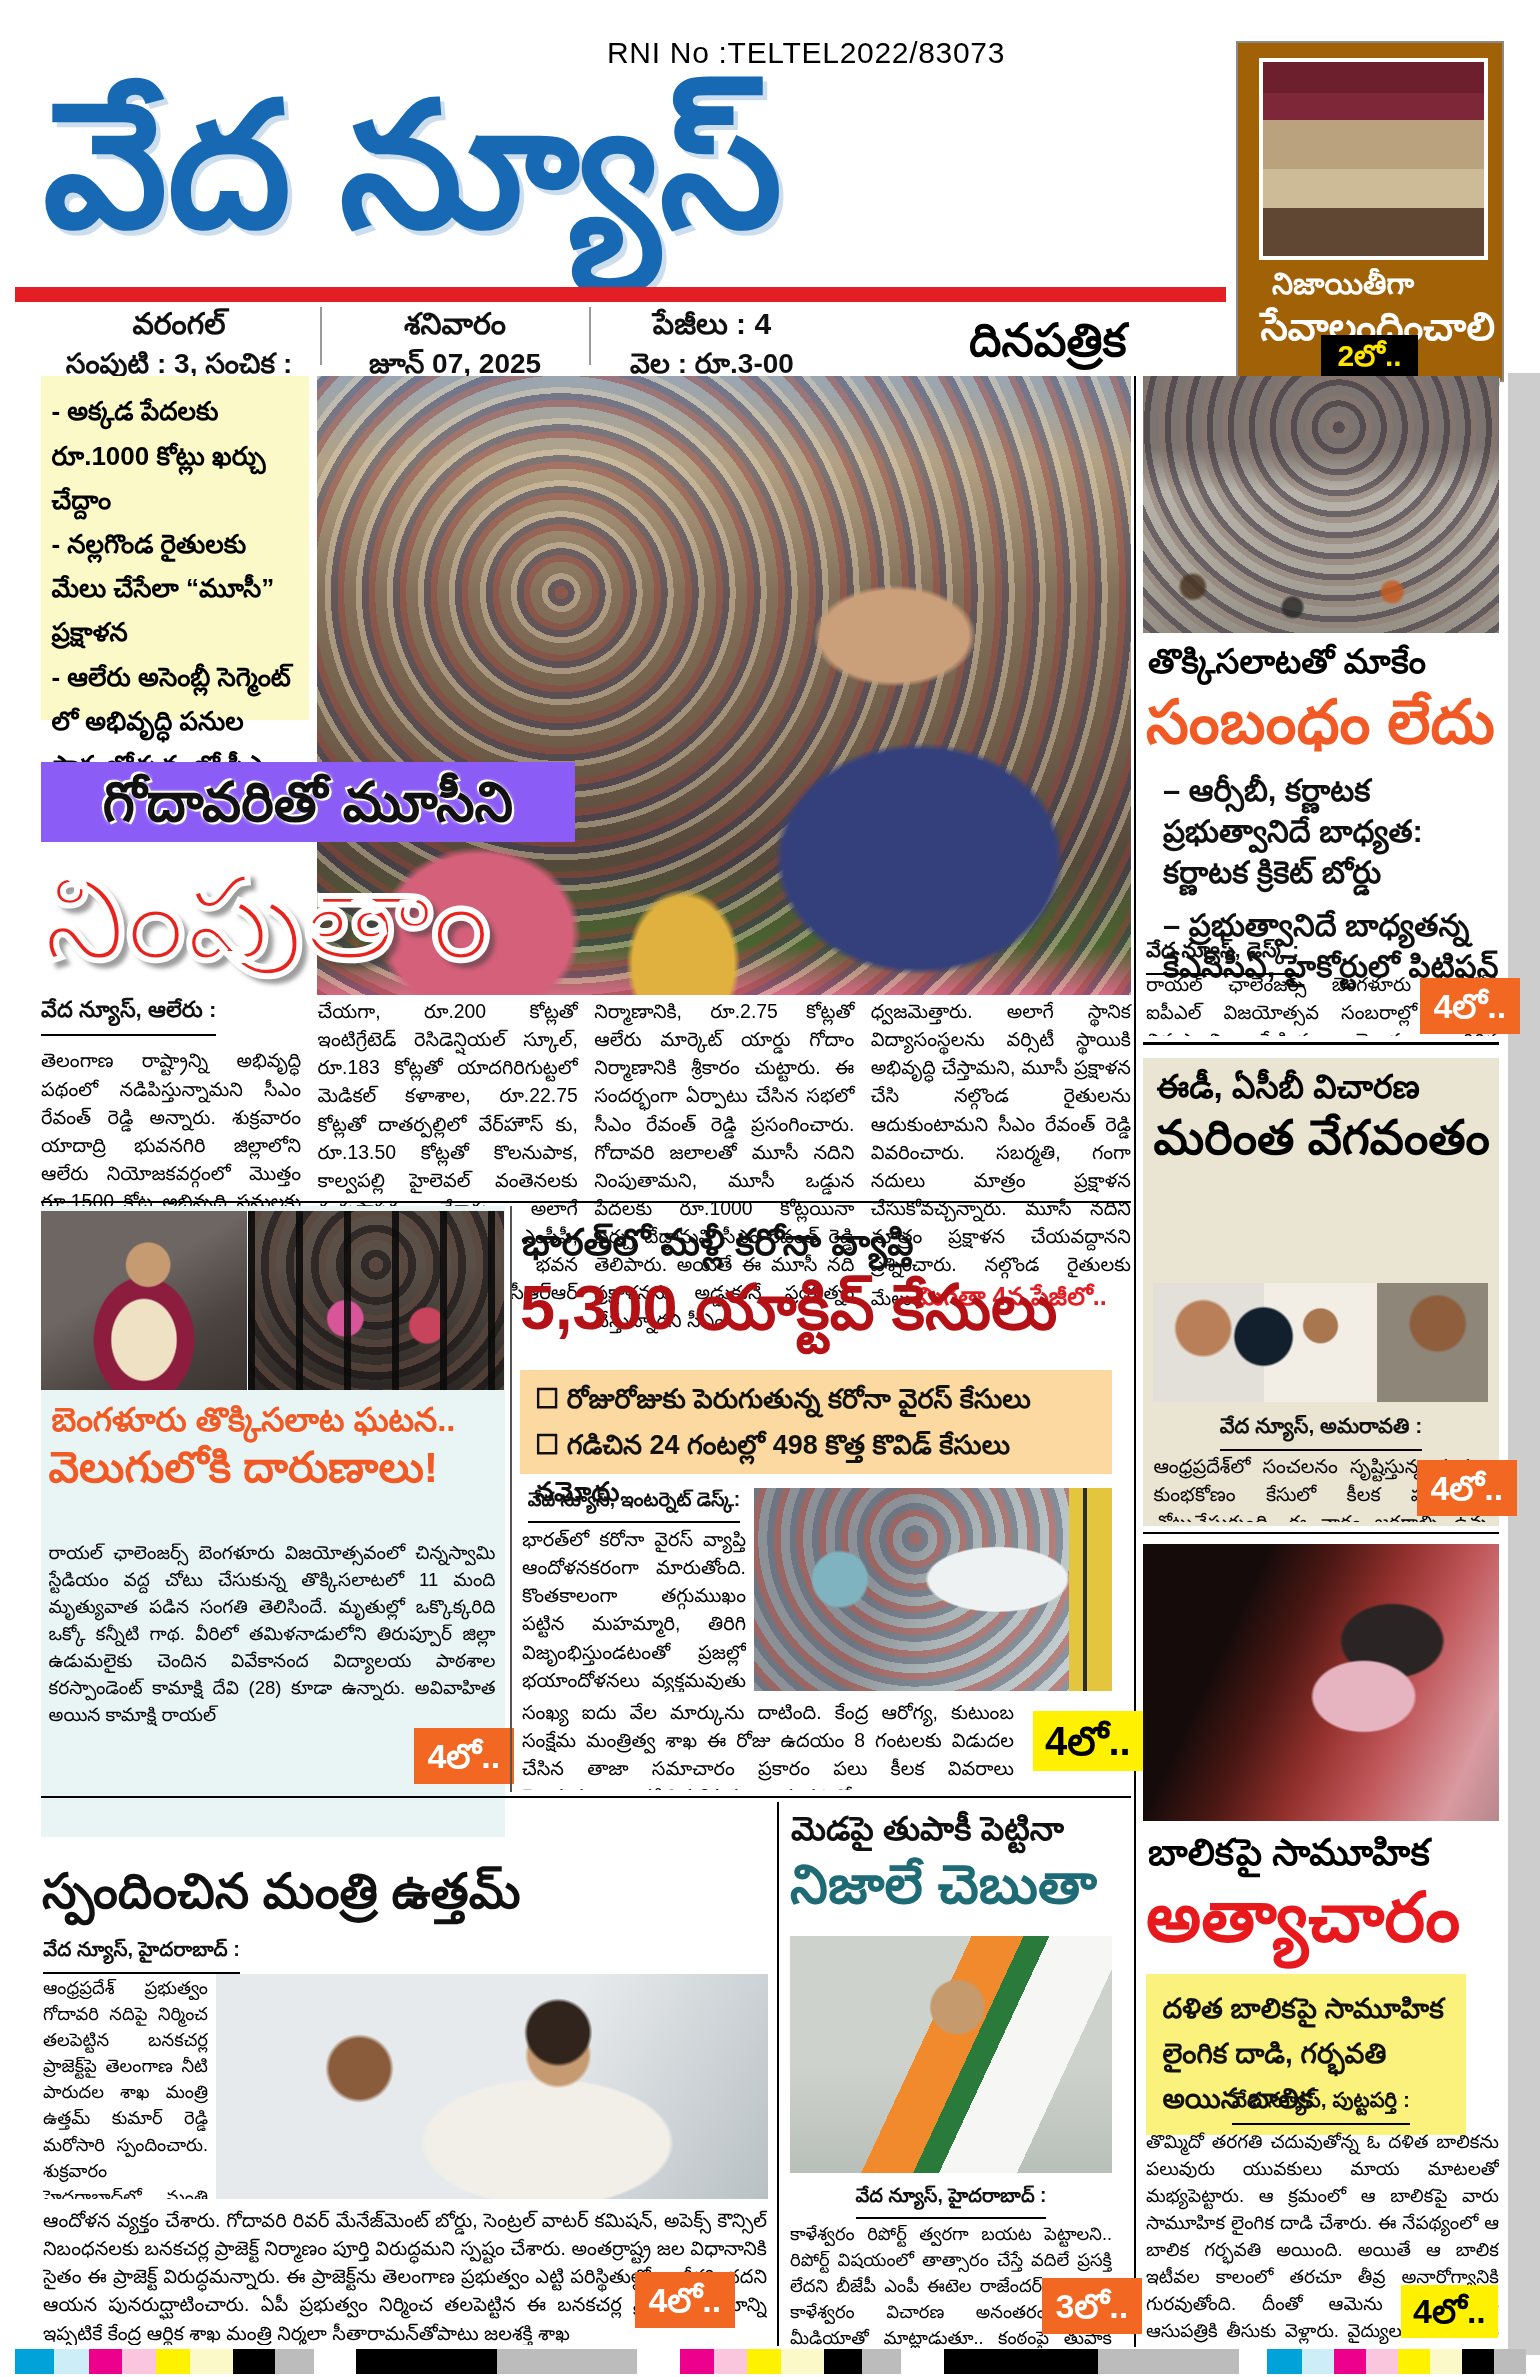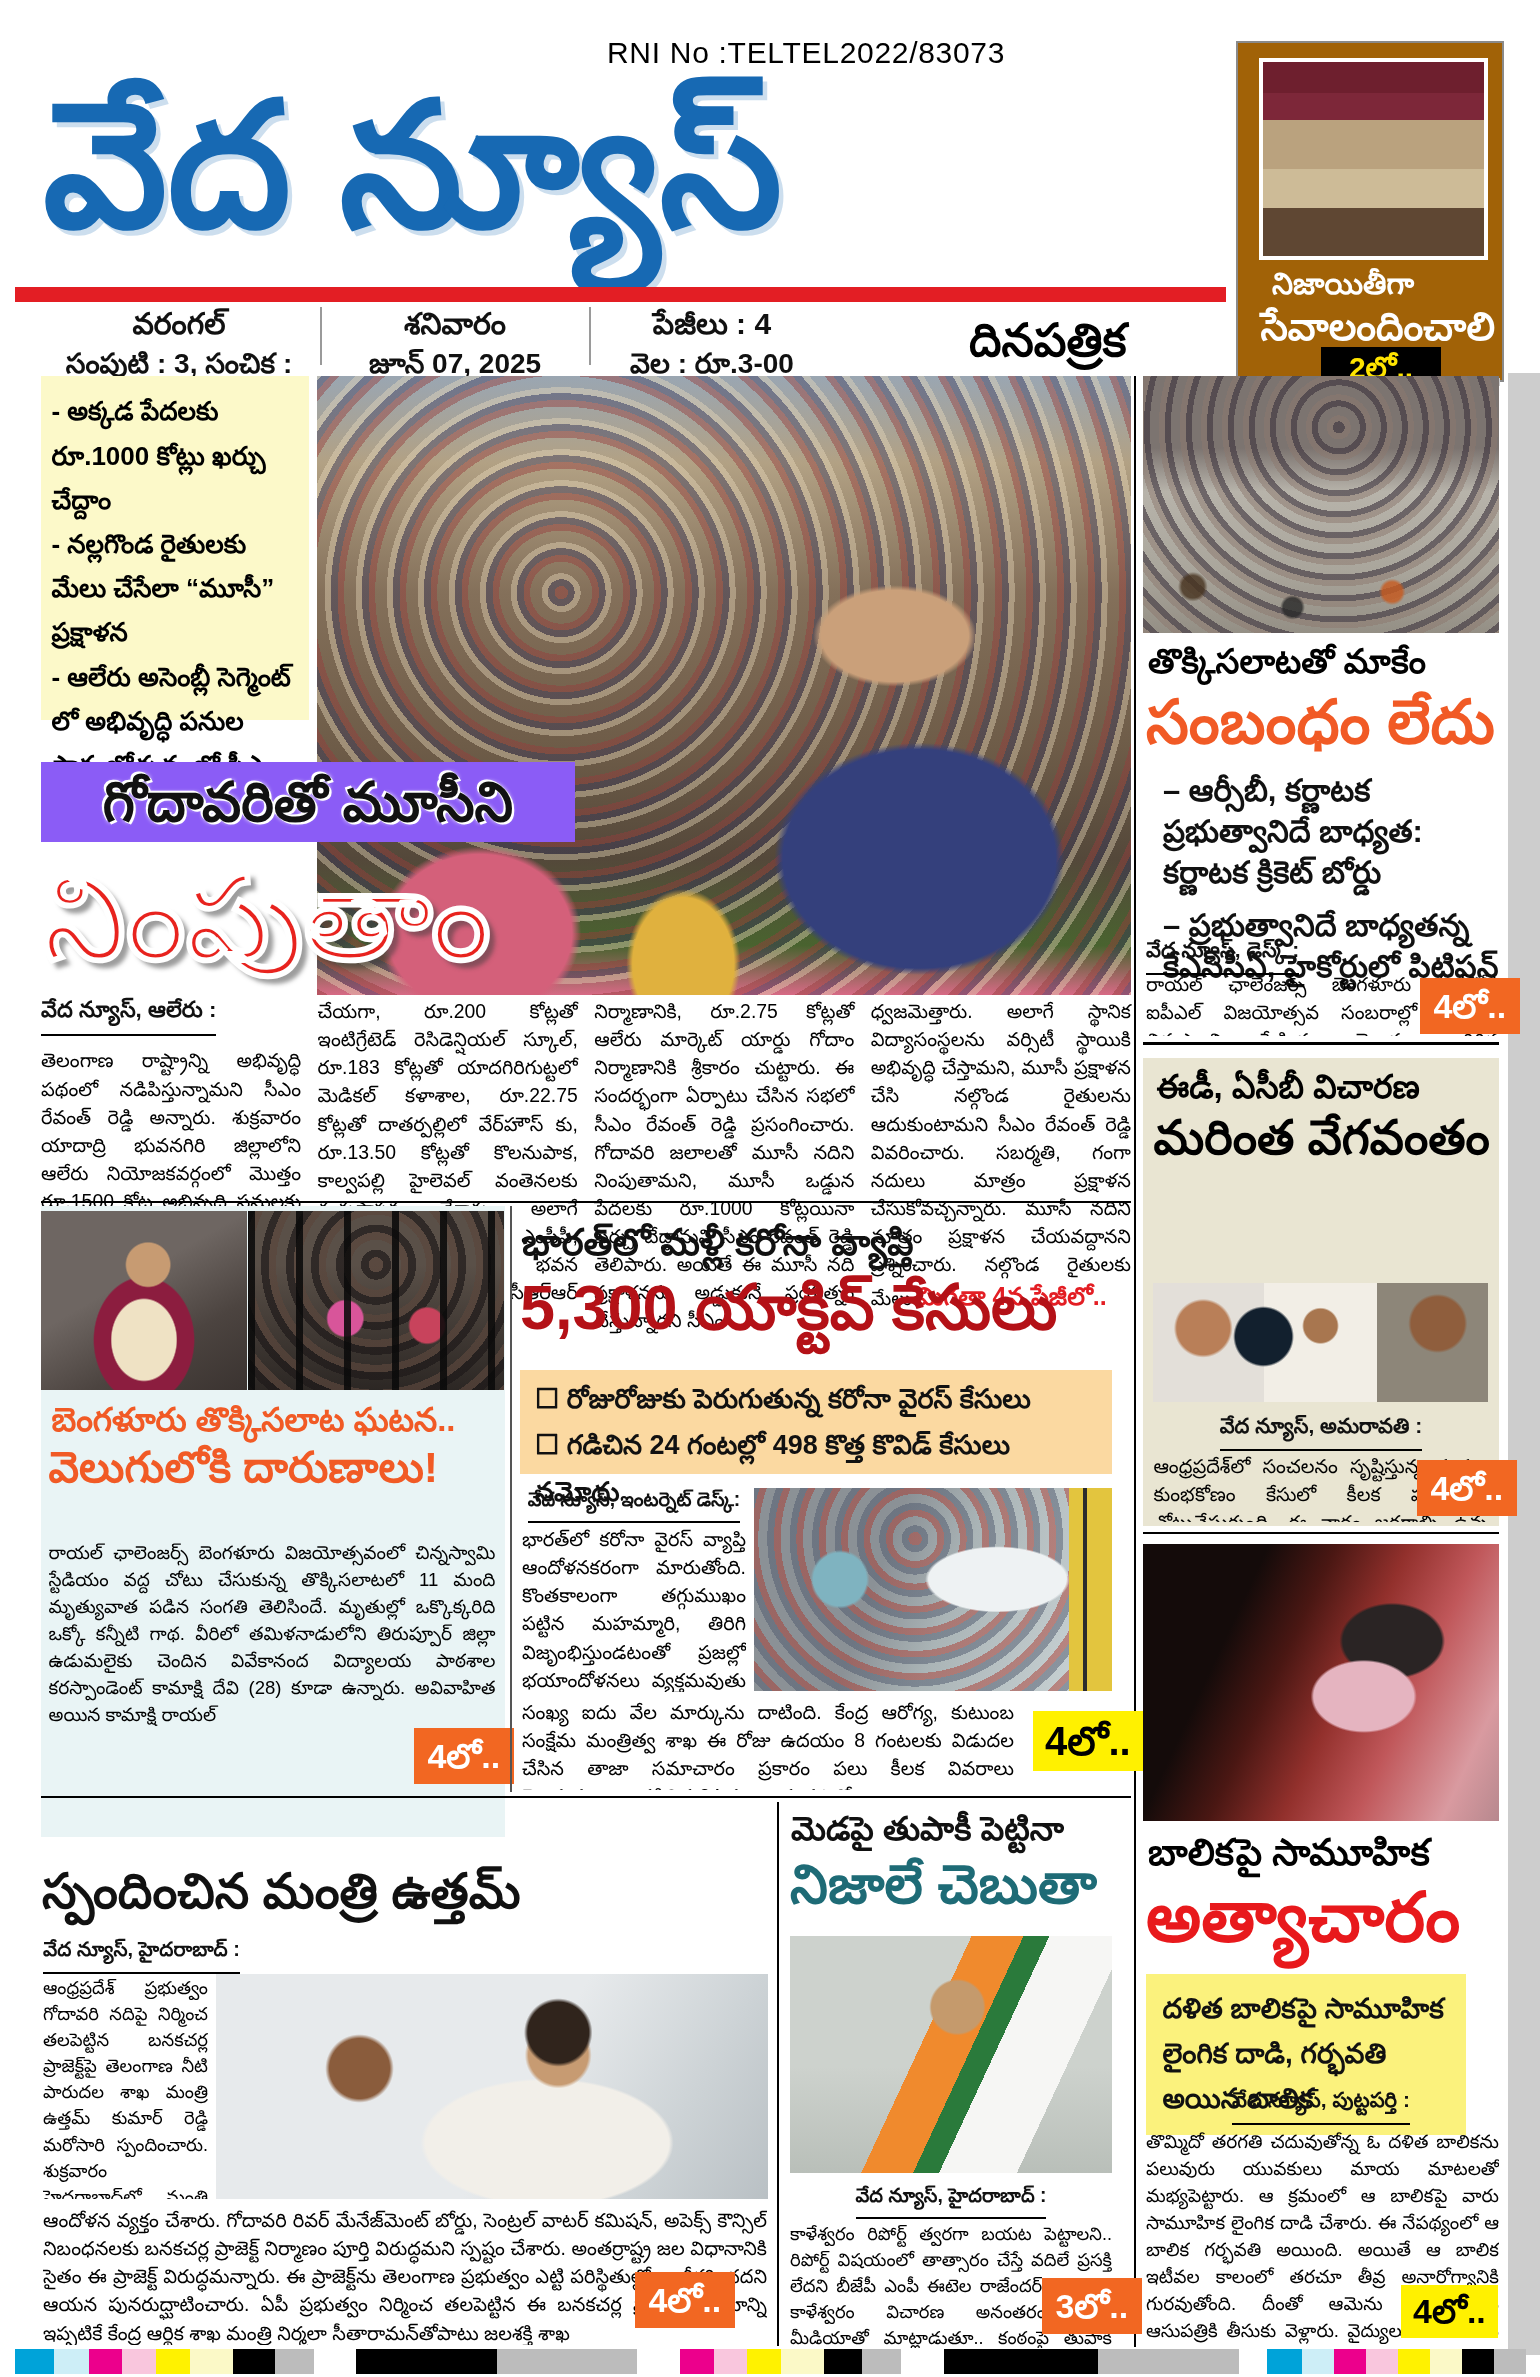--- a/index.html
+++ b/index.html
@@ -150,21 +150,21 @@
   <div class="abs infocell" style="left:600px;top:307px;width:224px;">
     <div class="info-top">పేజీలు : 4</div>
     <div class="info-bot">వెల : రూ.3-00</div>
   </div>
   <div class="abs daily" style="left:969px;top:313px;">దినపత్రిక</div>
 
   <div class="abs promo" style="left:1236px;top:41px;width:264px;height:337px;">
     <div class="abs promo-photo photo" style="left:21px;top:15px;width:221px;height:194px;"></div>
     <div class="abs promo-l1" style="left:34px;top:224px;">నిజాయితీగా</div>
     <div class="abs promo-l2" style="left:22.4px;top:262px;">సేవాలందించాలి</div>
-    <div class="abs promo-ref" style="left:83px;top:304px;width:120px;">2లో..</div>
+    <div class="abs promo-ref" style="left:83px;top:292px;width:97px;">2లో..</div>
   </div>
   <div class="abs gray-strip" style="left:1236px;top:378px;width:264px;height:7.5px;"></div>
   <div class="abs gray-strip" style="left:1508px;top:373px;width:32px;height:1982px;"></div>
 
   <div class="abs lead-box" style="left:41px;top:376px;width:268px;height:344px;padding:13.4px 10.4px;box-sizing:border-box;">
       <div class="lead-bullet">- అక్కడ పేదలకు రూ.1000 కోట్లు ఖర్చు చేద్దాం</div>
       <div class="lead-bullet">- నల్లగొండ రైతులకు మేలు చేసేలా “మూసీ” ప్రక్షాళన</div>
       <div class="lead-bullet">- ఆలేరు అసెంబ్లీ సెగ్మెంట్ లో అభివృద్ధి పనుల ప్రారంభోత్సవంలో సీఎం రేవంత్ రెడ్డి</div>
     </div>
 

